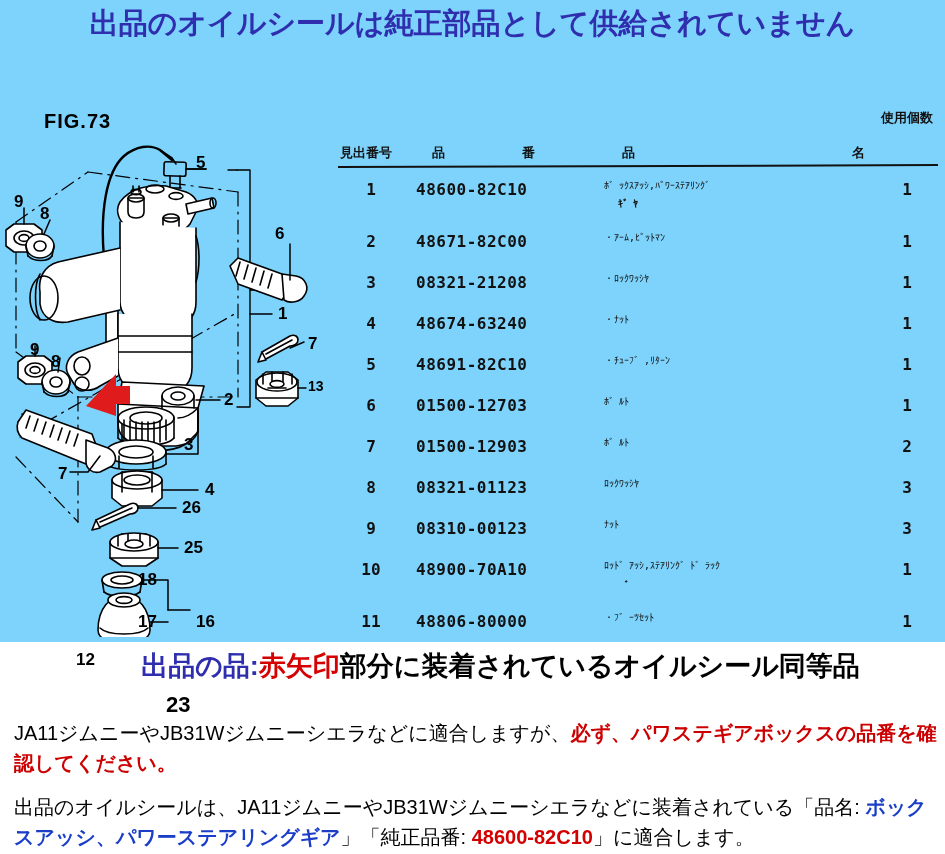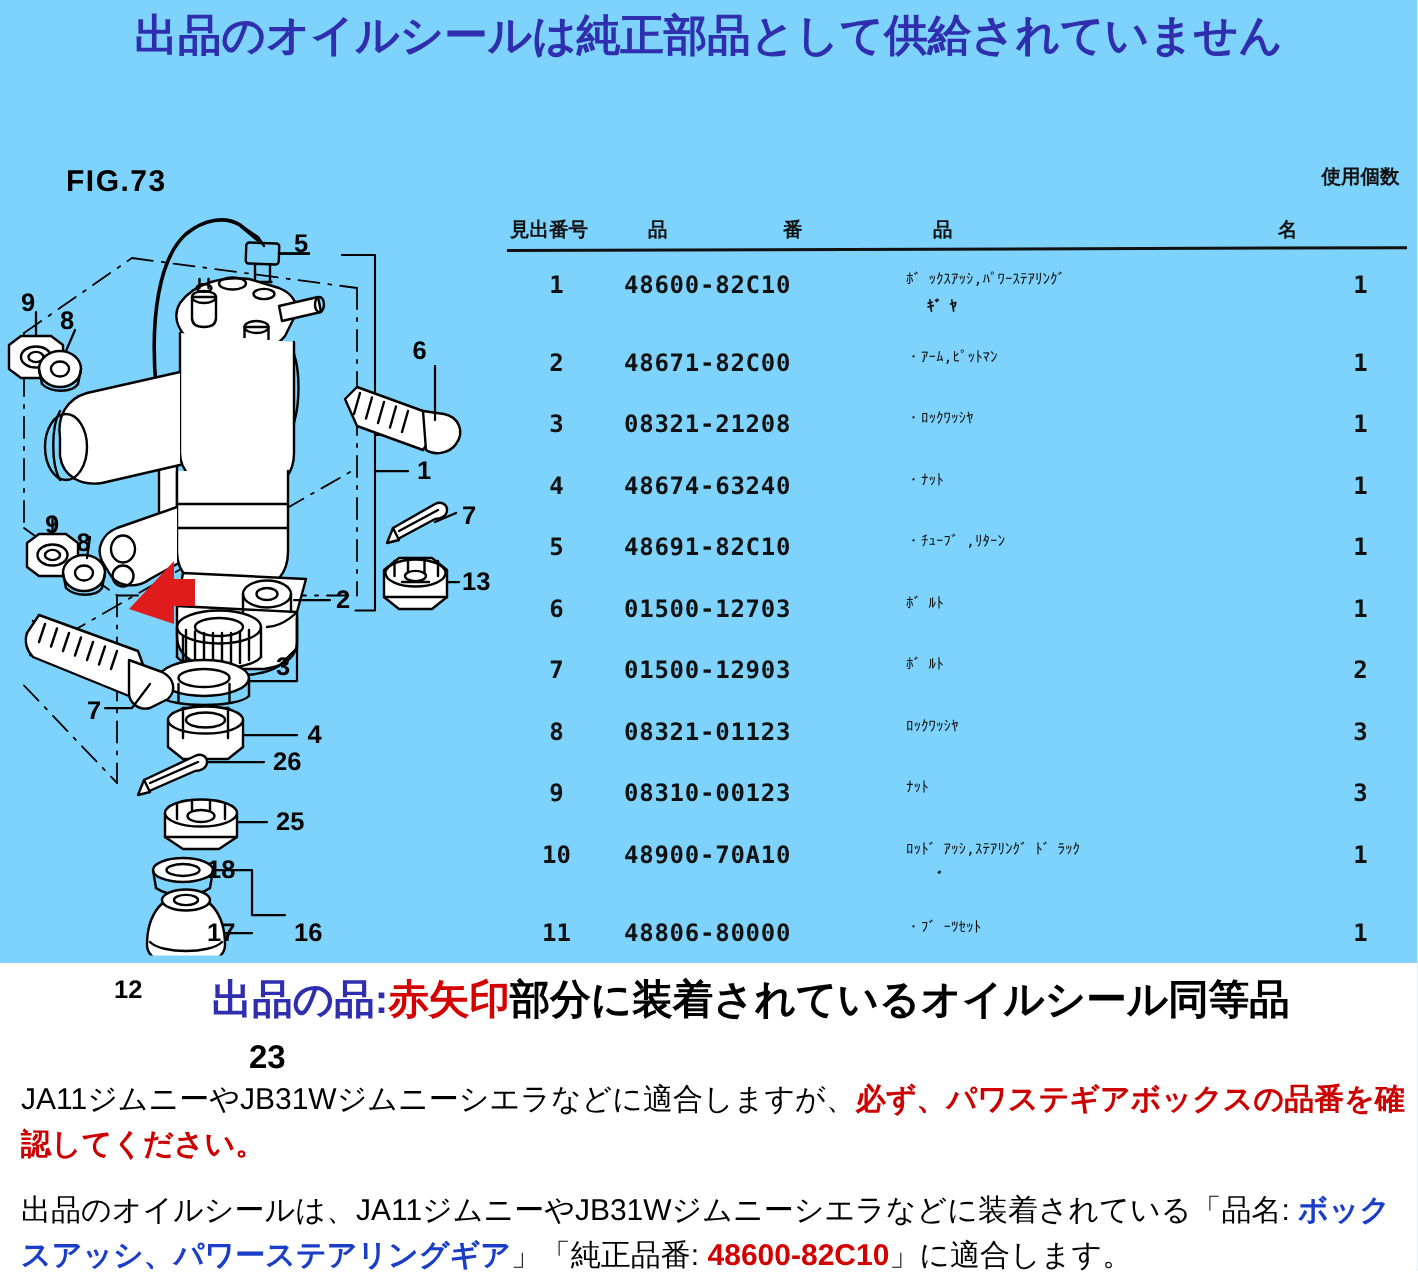--- a/index.html
+++ b/index.html
@@ -396,21 +396,21 @@
 
     <div style="position:absolute;left:196px;top:101px;font-size:17px;font-weight:bold;">5</div>
     <div style="position:absolute;left:14px;top:140px;font-size:17px;font-weight:bold;">9</div>
     <div style="position:absolute;left:40px;top:152px;font-size:17px;font-weight:bold;">8</div>
     <div style="position:absolute;left:275px;top:172px;font-size:17px;font-weight:bold;">6</div>
     <div style="position:absolute;left:278px;top:252px;font-size:17px;font-weight:bold;">1</div>
     <div style="position:absolute;left:30px;top:288px;font-size:17px;font-weight:bold;">9</div>
     <div style="position:absolute;left:51px;top:300px;font-size:17px;font-weight:bold;">8</div>
     <div style="position:absolute;left:308px;top:282px;font-size:17px;font-weight:bold;">7</div>
     <div style="position:absolute;left:224px;top:338px;font-size:17px;font-weight:bold;">2</div>
-    <div style="position:absolute;left:308px;top:326px;font-size:17px;font-weight:bold;">13</div>
+    <div style="position:absolute;left:308px;top:326px;font-size:14px;font-weight:bold;">13</div>
     <div style="position:absolute;left:184px;top:383px;font-size:17px;font-weight:bold;">3</div>
     <div style="position:absolute;left:58px;top:412px;font-size:17px;font-weight:bold;">7</div>
     <div style="position:absolute;left:205px;top:428px;font-size:17px;font-weight:bold;">4</div>
     <div style="position:absolute;left:182px;top:446px;font-size:17px;font-weight:bold;">26</div>
     <div style="position:absolute;left:184px;top:486px;font-size:17px;font-weight:bold;">25</div>
     <div style="position:absolute;left:138px;top:518px;font-size:17px;font-weight:bold;">18</div>
     <div style="position:absolute;left:138px;top:560px;font-size:17px;font-weight:bold;">17</div>
     <div style="position:absolute;left:196px;top:560px;font-size:17px;font-weight:bold;">16</div>
     <div style="position:absolute;left:76px;top:598px;font-size:17px;font-weight:bold;">12</div>
     <div style="position:absolute;left:166px;top:640px;font-size:22px;font-weight:bold;">23</div>

